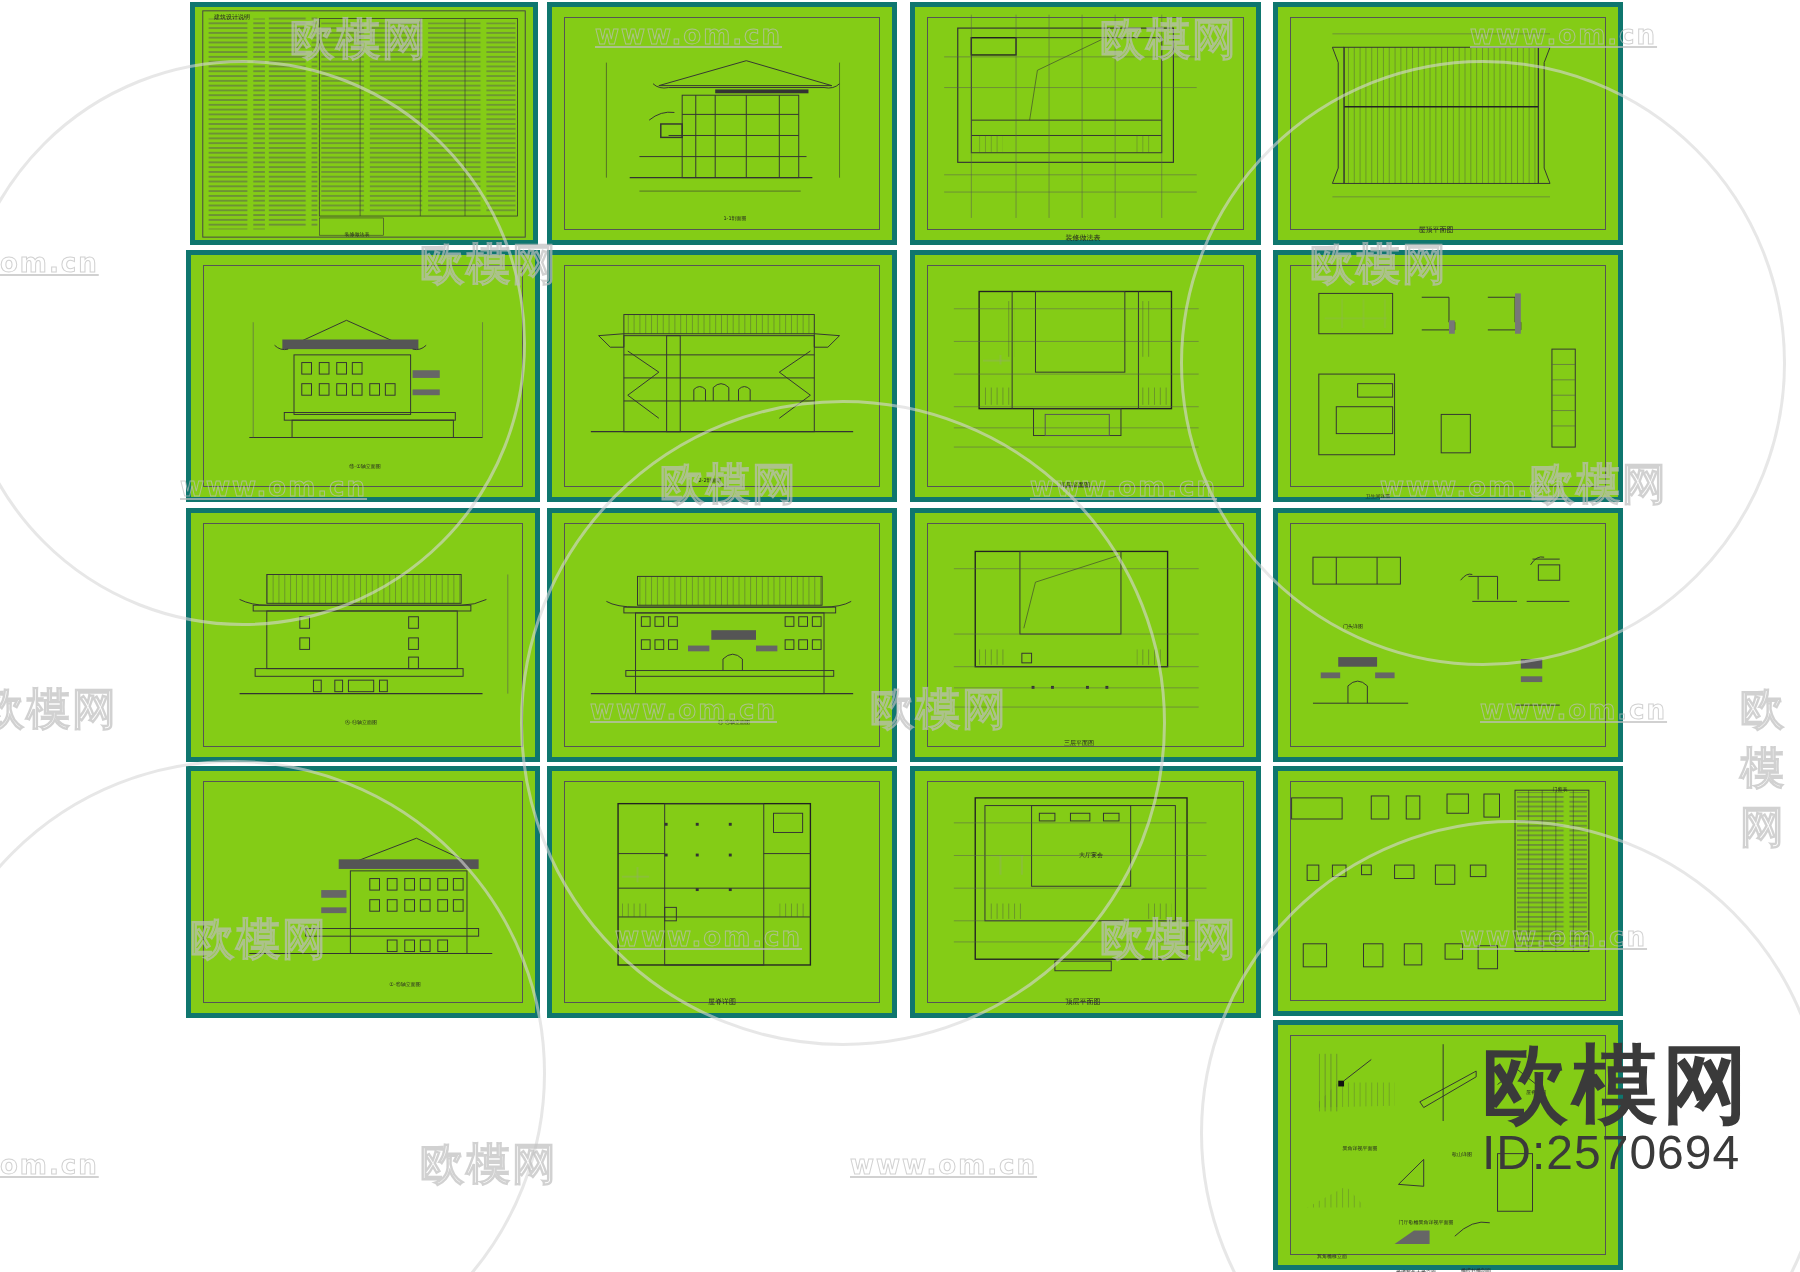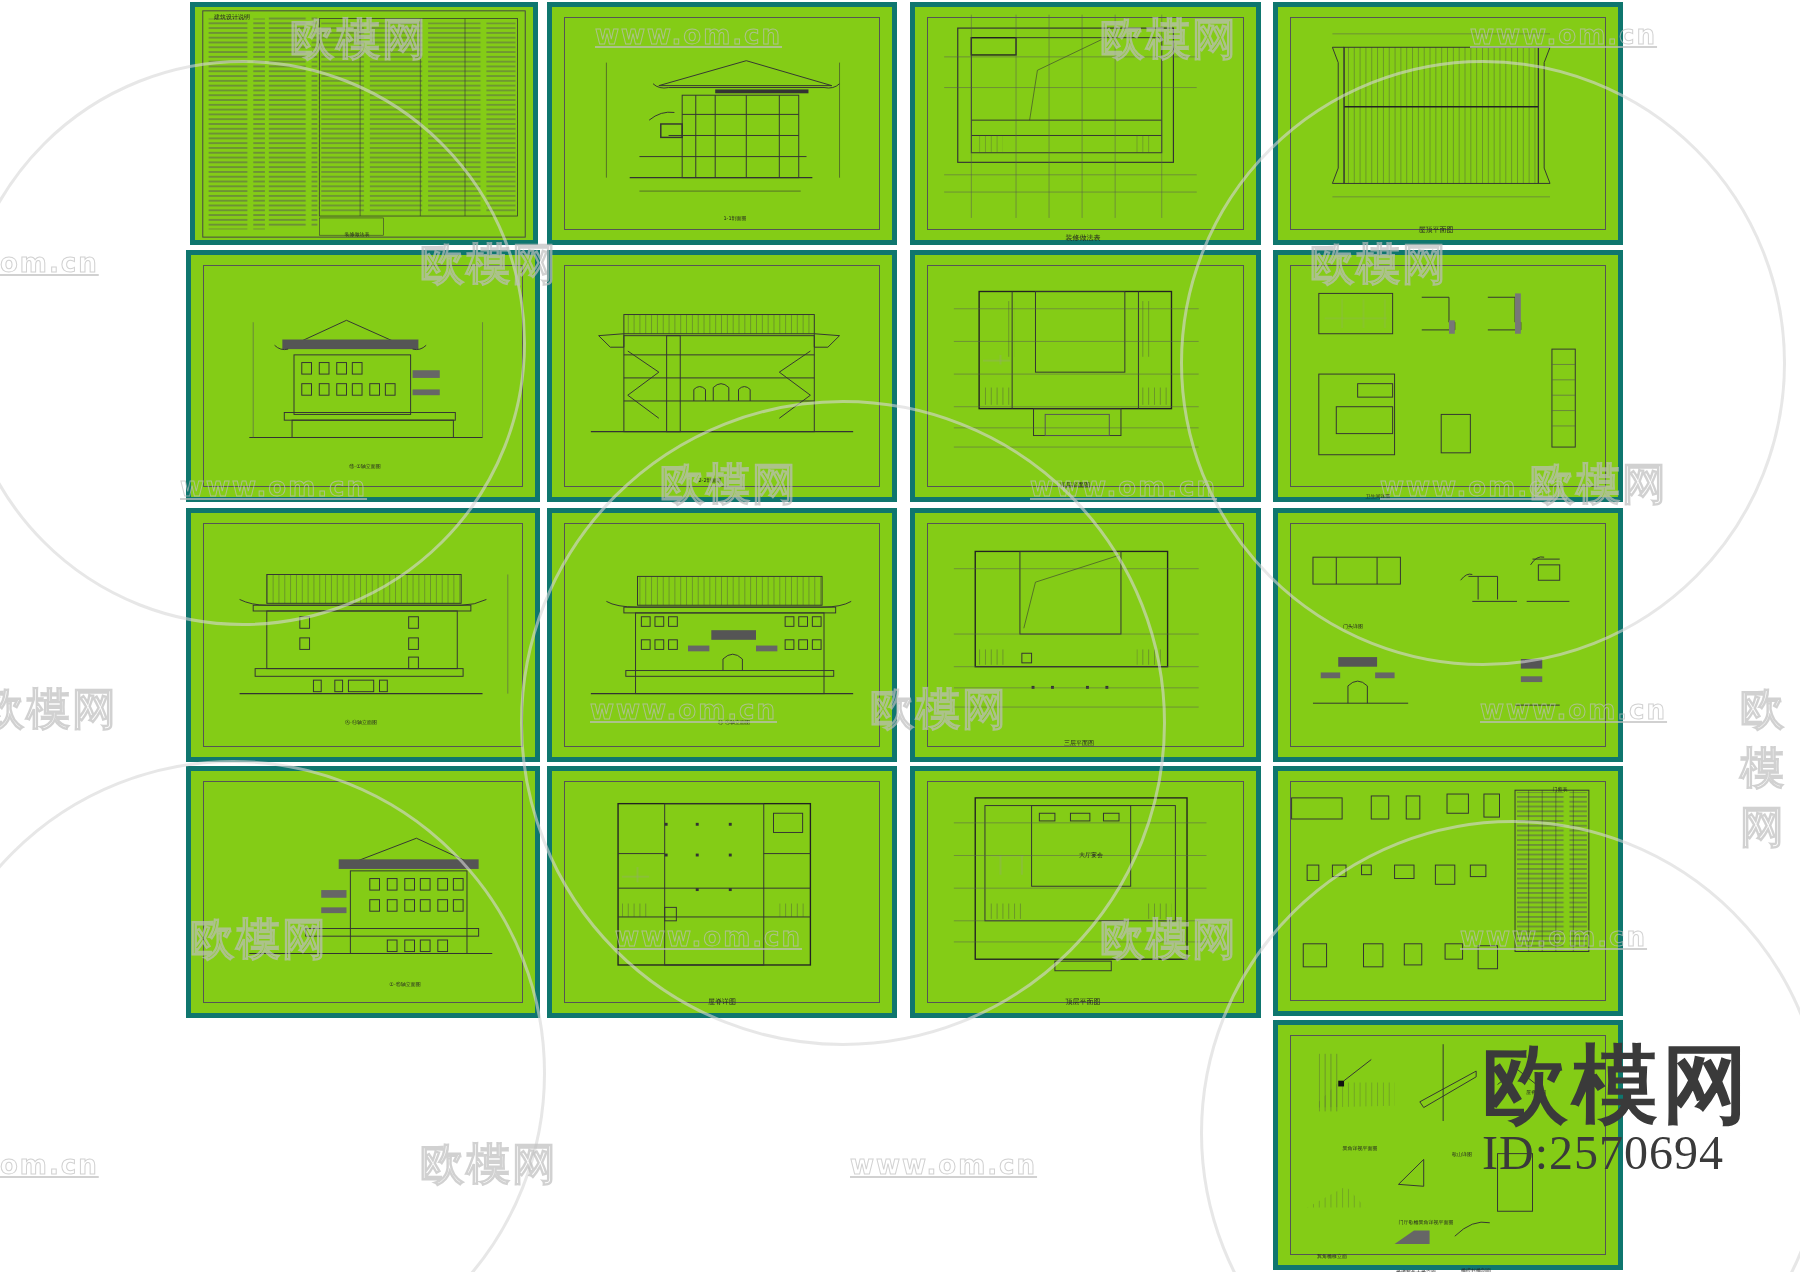--- a/index.html
+++ b/index.html
@@ -8,21 +8,21 @@
   .wm-text { position:absolute; color:rgba(200,200,200,0.55); font-family:"DejaVu Sans", sans-serif; font-weight:bold; letter-spacing:2px; -webkit-text-stroke:1px rgba(190,190,190,0.7); color:transparent; }
   .wm-url { font-size:26px;text-decoration:underline; }
   .wm-cn { font-size:44px; }
   .arc { position:absolute; border:3px solid rgba(215,215,215,0.6); border-radius:50%; }
   .sheet { position:absolute; background:#84cc16; border:5px solid #0f766e; box-sizing:border-box; z-index:1; }
   .sheet .inner { position:absolute; left:12px; top:10px; right:12px; bottom:10px; border:1.5px solid #555; }
   .sheet svg { position:absolute; left:0; top:0; width:100%; height:100%; }
   .caption { position:absolute; font-size:9px; color:#222; text-align:center; white-space:nowrap; transform:translateX(-50%); }
   .id-badge { position:absolute; right:48px; bottom:92px; z-index:4; text-align:left; color:#3a3a3a; }
   .id-badge .brand { font-size:86px; font-weight:bold; line-height:1; letter-spacing:4px; font-family:"DejaVu Sans", sans-serif; }
-  .id-badge .id { font-size:48px; line-height:1.1; font-family:Liberation Serif, serif; letter-spacing:1px; }
+  .id-badge .id { font-size:48px; line-height:1.1; font-family:Liberation Sans, sans-serif; letter-spacing:1px; }
 </style>
 </head>
 <body>
 
 <div class="wm-layer">
   <div class="arc" style="left:-40px;top:60px;width:560px;height:560px;"></div>
   <div class="arc" style="left:520px;top:400px;width:640px;height:640px;"></div>
   <div class="arc" style="left:1180px;top:60px;width:600px;height:600px;"></div>
   <div class="arc" style="left:-80px;top:760px;width:620px;height:620px;"></div>
   <div class="arc" style="left:1200px;top:820px;width:620px;height:620px;"></div>

